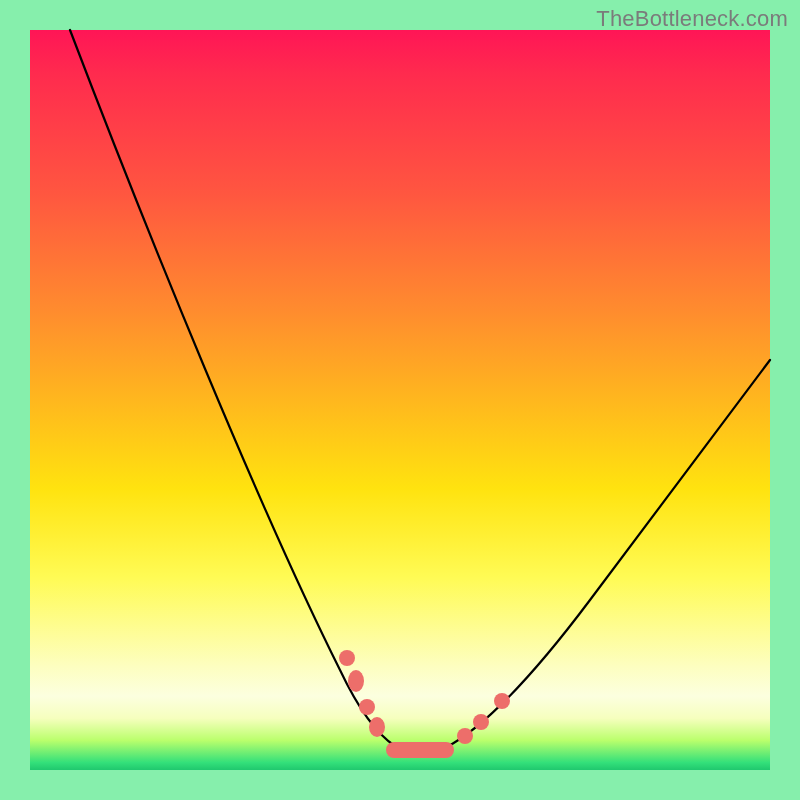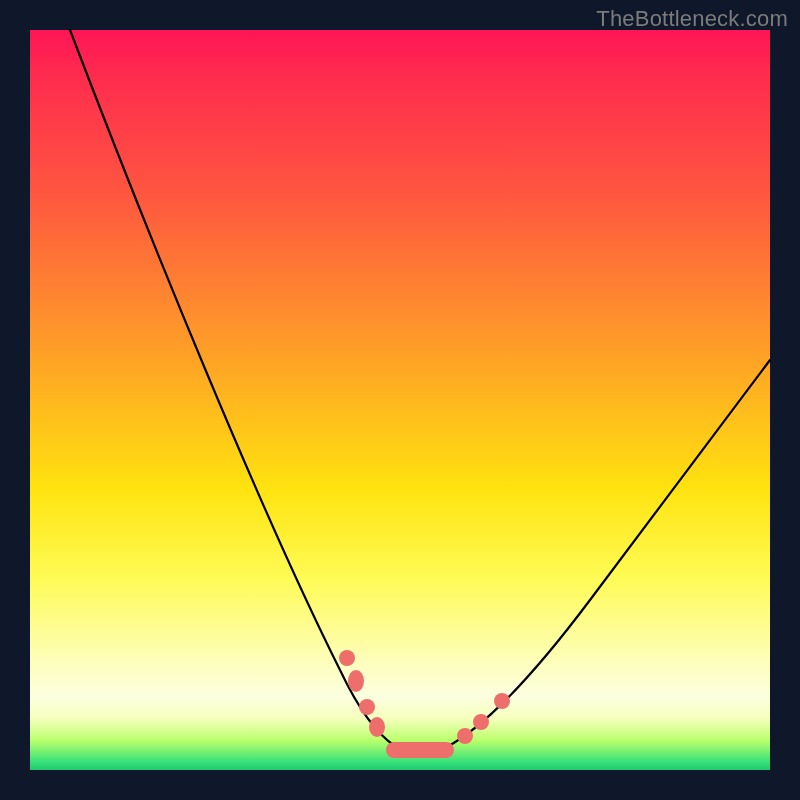--- a/index.html
+++ b/index.html
@@ -10,21 +10,21 @@
     overflow: hidden;
     background: #000;
     font-family: Arial, Helvetica, sans-serif;
   }
   .frame {
     position: absolute;
     left: 0;
     top: 0;
     width: 800px;
     height: 800px;
-    background: #0f172a;
+    background: #86efac;
   }
   .plot {
     position: absolute;
     left: 30px;
     top: 30px;
     width: 740px;
     height: 740px;
     
     background: linear-gradient(
       to bottom,

